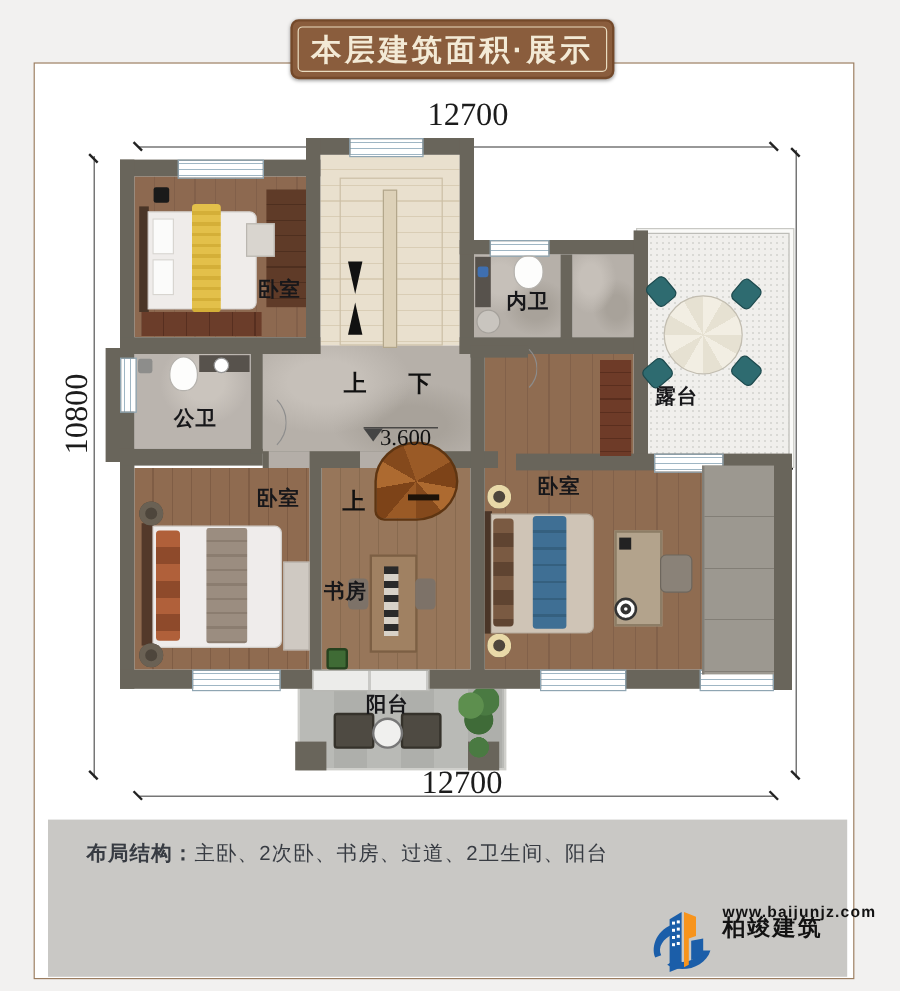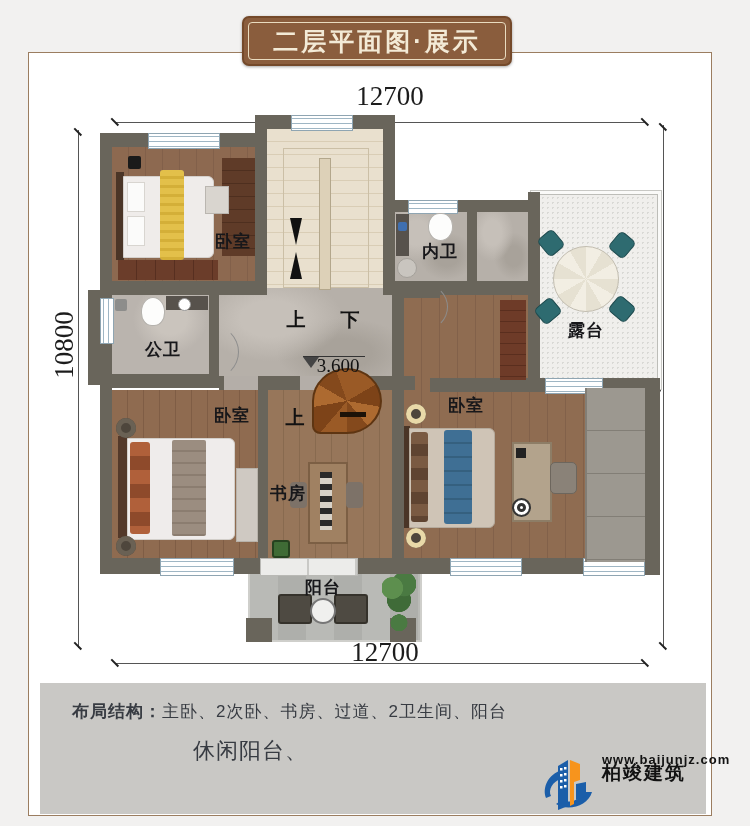--- a/index.html
+++ b/index.html
@@ -59,21 +59,21 @@
   .brand-site{position:absolute;left:602px;top:752px;font-size:13px;font-weight:700;color:#121212;letter-spacing:1px;white-space:nowrap;}
 </style>
 </head>
 <body>
 
 <div class="page">
   <div class="frame"></div>
   <div class="panel"></div>
 
   <div class="banner">
-    <div class="banner-inner">二层平面图·展示</div>
+    <div class="banner-inner">本层建筑面积·展示</div>
   </div>
 
   <div class="dim-line" style="left:115px;top:122px;width:530px;height:1px"></div>
   <div class="tick" style="left:110px;top:121px;transform:rotate(45deg)"></div>
   <div class="tick" style="left:640px;top:121px;transform:rotate(45deg)"></div>
   <div class="dim-label" style="left:390px;top:96px">12700</div>
 
   <div class="dim-line" style="left:115px;top:663px;width:530px;height:1px"></div>
   <div class="tick" style="left:110px;top:662px;transform:rotate(45deg)"></div>
   <div class="tick" style="left:640px;top:662px;transform:rotate(45deg)"></div>
@@ -204,33 +204,32 @@
   <div class="furn" style="left:612px;top:298px;width:18px;height:20px;background:#2e6b70;border:1px solid #1d4a4e;border-radius:5px;transform:rotate(130deg)"></div>
 
   <div class="furn" style="left:278px;top:594px;width:30px;height:26px;background:#4e4a42;border:2px solid #35322b;border-radius:3px"></div>
   <div class="furn" style="left:334px;top:594px;width:30px;height:26px;background:#4e4a42;border:2px solid #35322b;border-radius:3px"></div>
   <div class="furn" style="left:310px;top:598px;width:22px;height:22px;background:#f0f0ee;border:2px solid #777;border-radius:50%"></div>
   <div class="furn" style="left:382px;top:574px;width:34px;height:40px;background:radial-gradient(circle at 30% 35%,#5d8f4e 0 30%,transparent 32%),radial-gradient(circle at 65% 25%,#4a7a42 0 32%,transparent 34%),radial-gradient(circle at 50% 65%,#3f6b38 0 38%,transparent 40%)"></div>
   <div class="furn" style="left:386px;top:612px;width:26px;height:24px;background:radial-gradient(circle at 50% 45%,#4a7a42 0 45%,transparent 47%)"></div>
 
   <div class="rlabel" style="left:233px;top:241px">卧室</div>
   <div class="rlabel" style="left:440px;top:251px">内卫</div>
-  <div class="rlabel" style="left:586px;top:330px">露台</div>
+  <div class="rlabel" style="left:564px;top:330px">露台</div>
   <div class="rlabel" style="left:163px;top:349px">公卫</div>
   <div class="rlabel" style="left:232px;top:415px">卧室</div>
   <div class="rlabel" style="left:288px;top:493px">书房</div>
   <div class="rlabel" style="left:466px;top:405px">卧室</div>
   <div class="rlabel" style="left:323px;top:587px">阳台</div>
   <div class="slabel" style="left:296px;top:320px">上</div>
   <div class="slabel" style="left:350px;top:320px">下</div>
   <div class="elev" style="left:338px;top:366px">3.600</div>
   <div class="slabel" style="left:295px;top:418px">上</div>
 
   <div class="f-line1"><span class="f-lab">布局结构：</span><span>主卧、2次卧、书房、过道、2卫生间、阳台</span></div>
-  <div class="f-line2">休闲阳台、</div>
 
   <svg width="62" height="62" style="position:absolute;left:538px;top:752px" viewBox="0 0 62 62">
     <path d="M8 46 C4 36 10 22 24 18 L24 26 C14 30 10 38 13 44 Z" fill="#1b5ea9"></path>
     <path d="M18 52 C30 60 50 54 54 40 L46 40 C42 48 32 52 24 48 Z" fill="#1b5ea9"></path>
     <polygon points="20,14 30,8 30,54 20,58" fill="#1b5ea9"></polygon>
     <polygon points="32,8 42,12 42,28 36,30 36,52 32,54" fill="#f7941d"></polygon>
     <polygon points="38,32 48,30 48,44 38,48" fill="#1b5ea9"></polygon>
     <g fill="#ffffff">
       <rect x="22" y="16" width="2.5" height="2.5"></rect>
         <rect x="26" y="15" width="2.5" height="2.5"></rect>

